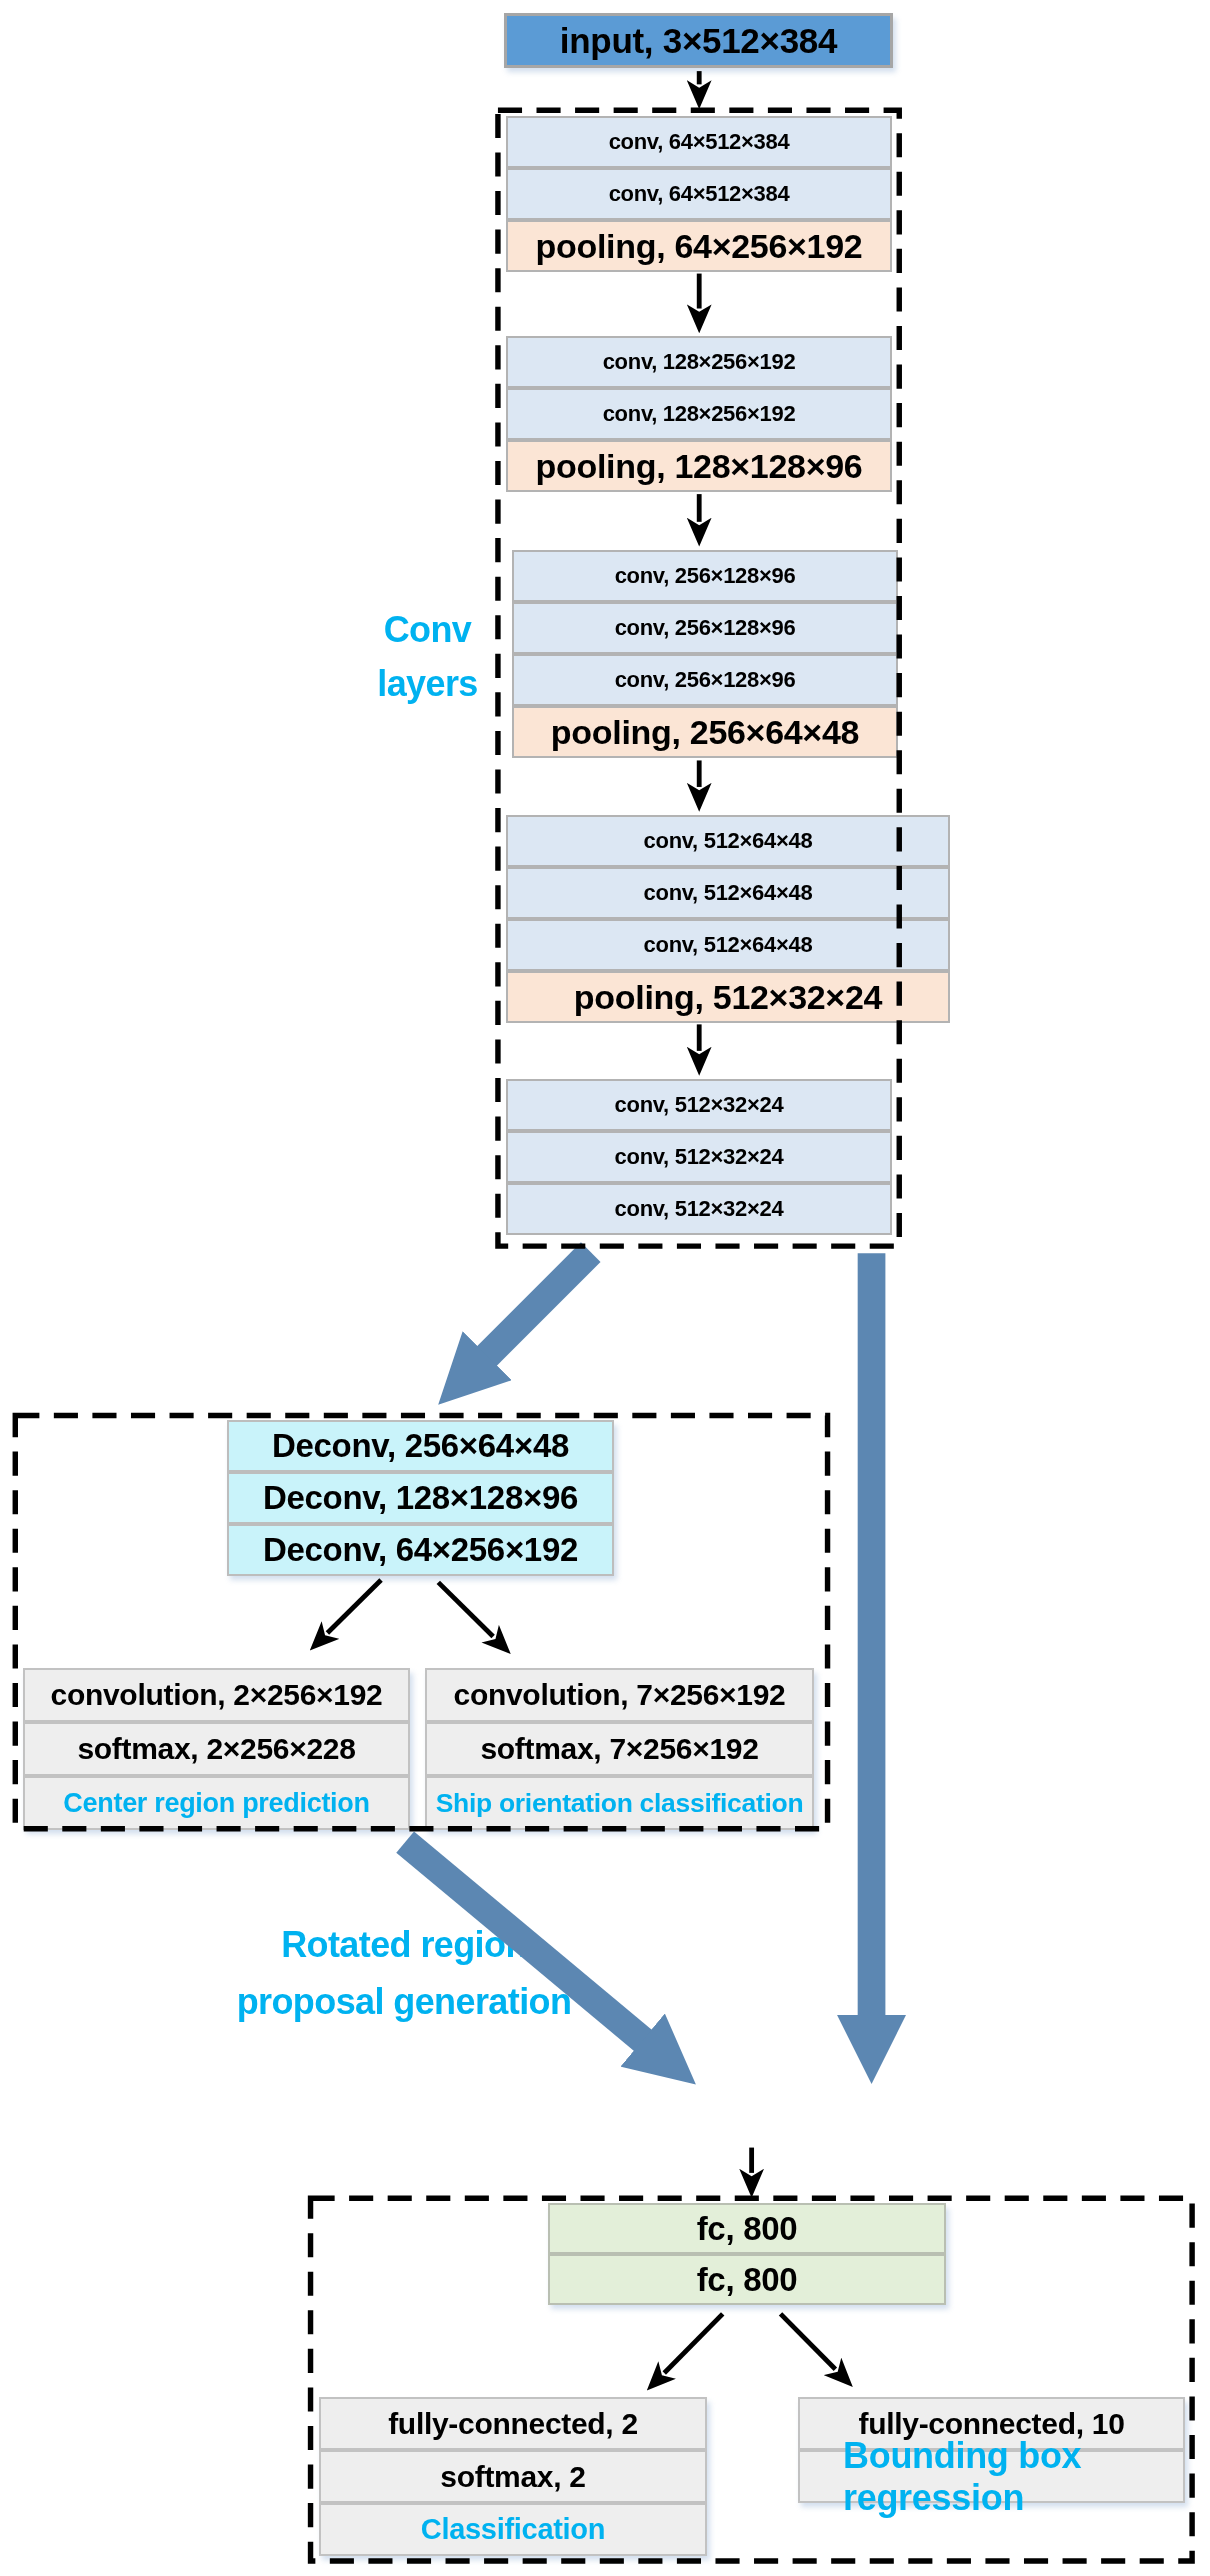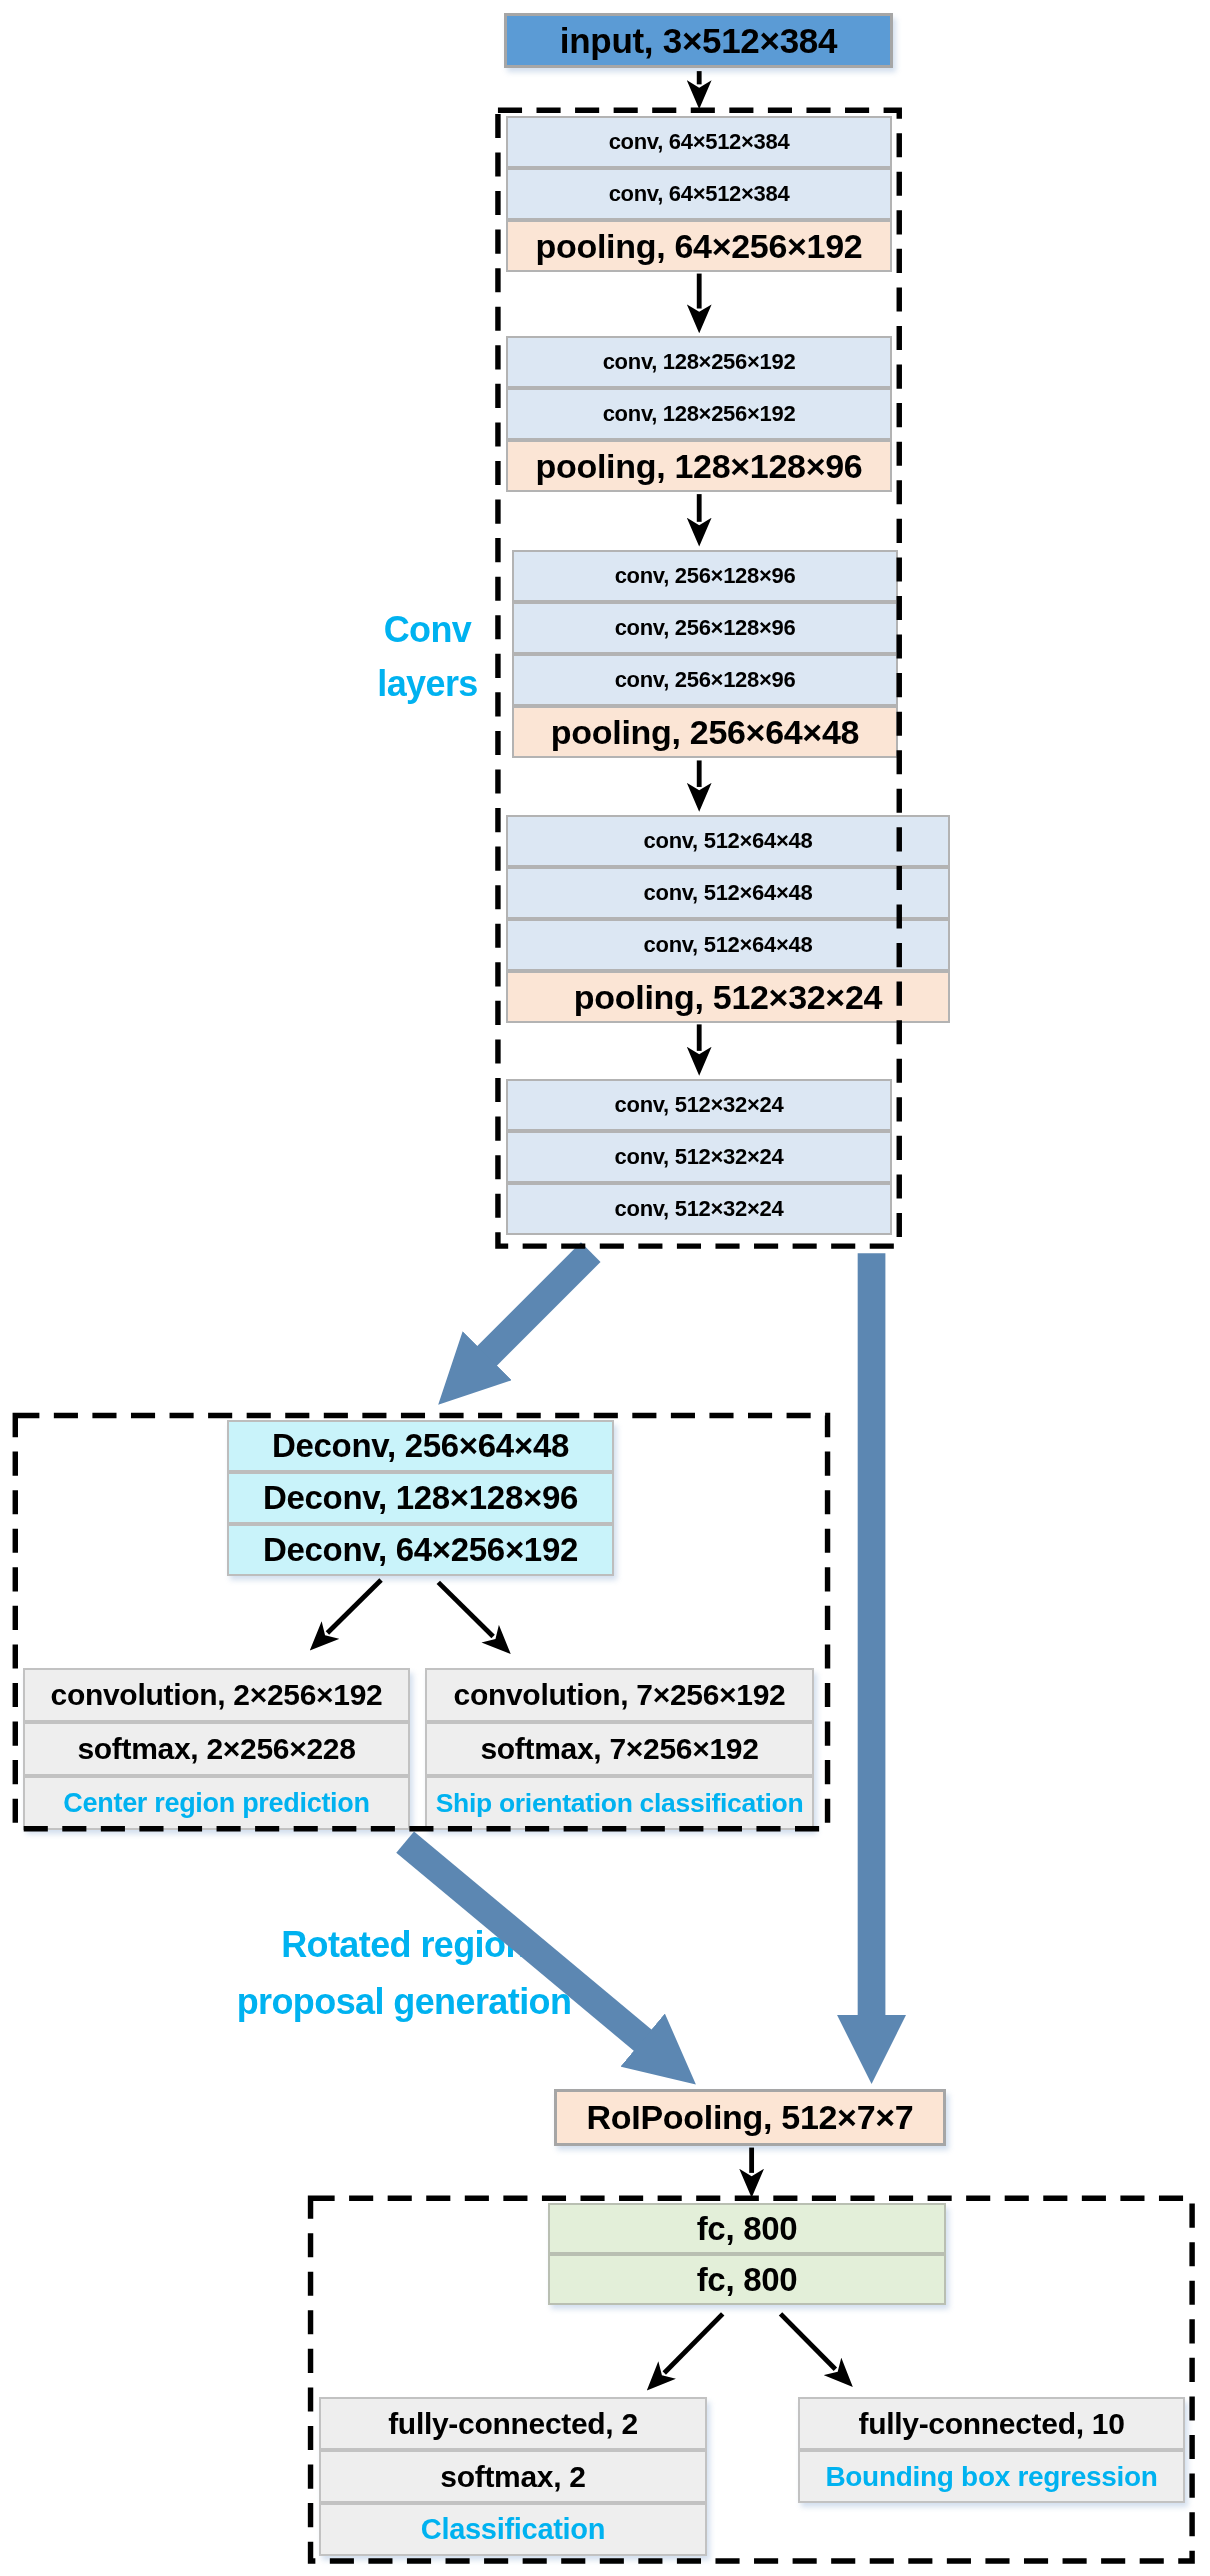--- a/index.html
+++ b/index.html
@@ -150,23 +150,20 @@
     <div class="row gray-row caption" style="font-size:26.5px;">
         <span>Ship orientation classification</span>
       </div>
   </div>
 
   <div class="abs cyan-label" style="left:217px; top:1916px; width:374px; line-height:57px;">
     <div>Rotated region</div>
     <div>proposal generation</div>
   </div>
 
-  <div class="abs roi-box shadow" style="left:554px; top:2089px; width:392px; height:57px;">
-    <span>RoIPooling, 512×7×7</span>
-  </div>
 
   <div class="abs conv-stack shadow" style="left:548px; top:2203px; width:398px;">
     <div class="row green-row">
         <span>fc, 800</span>
       </div>
     <div class="row green-row">
         <span>fc, 800</span>
       </div>
   </div>
 
@@ -179,21 +176,21 @@
       </div>
     <div class="row gray-row-sm caption" style="font-size:29px;">
         <span>Classification</span>
       </div>
   </div>
 
   <div class="abs conv-stack shadow" style="left:798px; top:2397px; width:387px;">
     <div class="row gray-row-sm">
         <span>fully-connected, 10</span>
       </div>
-    <div class="row gray-row-sm caption" style="font-size:28px;">
+    <div class="row gray-row-sm caption" style="font-size:36px;padding-left:43px;">
         <span>Bounding box regression</span>
       </div>
   </div>
 
   <svg class="overlay" width="1211" height="2576" viewBox="0 0 2009 4275">
     <defs>
       <marker id="mBlack" viewBox="0 0 7 6" refX="1" refY="3" markerWidth="6" markerHeight="5.2" orient="auto">
         <path d="M0,0 L7,3 L0,6 L1.8,3 Z" fill="#000"></path>
       </marker>
       <marker id="mBlue" viewBox="0 0 6 6" refX="0.6" refY="3" markerWidth="2.5" markerHeight="2.5" orient="auto">

